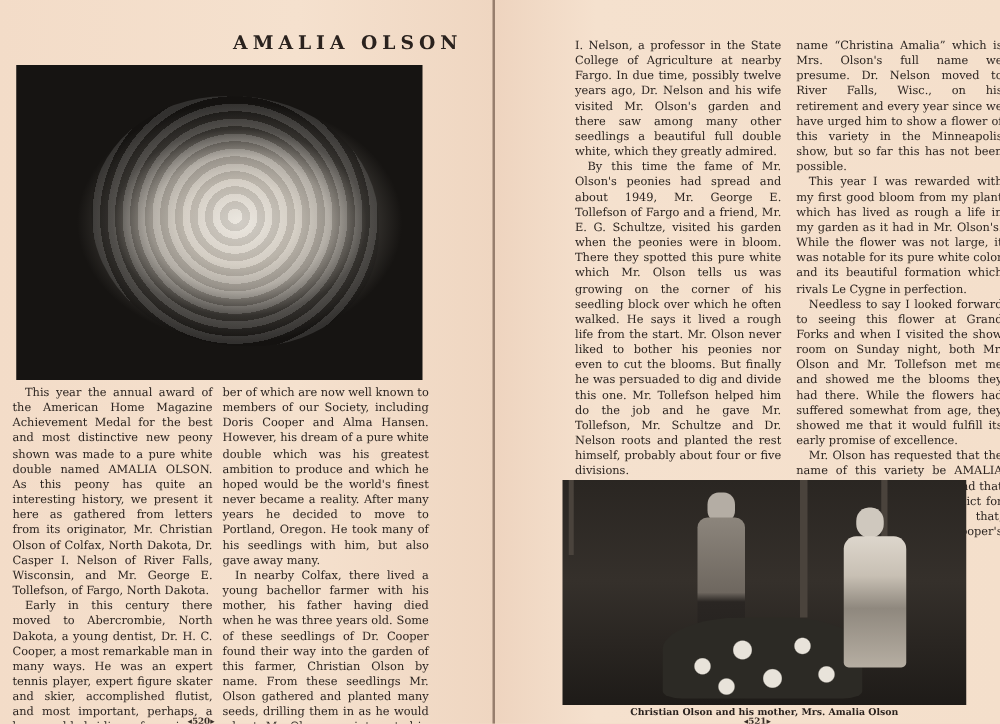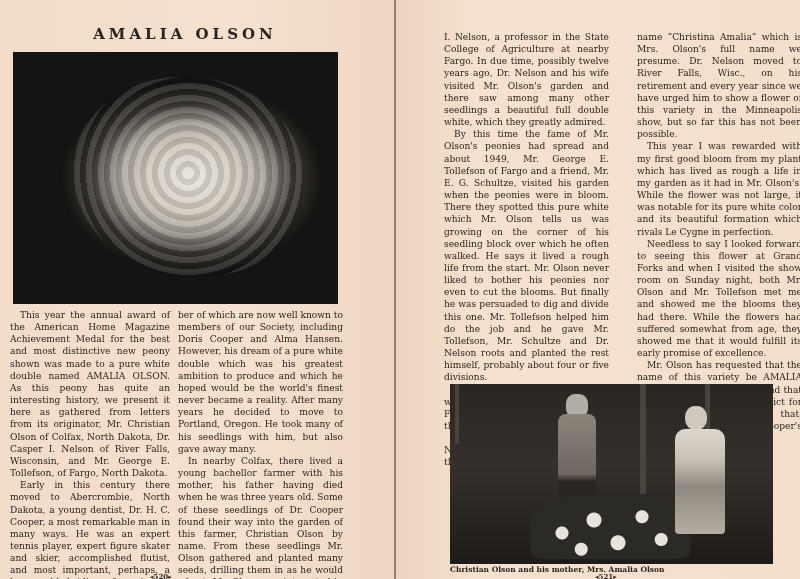--- a/index.html
+++ b/index.html
@@ -8,21 +8,21 @@
     background:#f3dcc8;
     font-family:"DejaVu Serif", serif;
     color:#2c2420;
   }
   .page { position:absolute; top:0; height:579px; background:#f4dfcc; }
   .page.left { left:0; width:396px; background:linear-gradient(90deg,#f3dcc8 0%,#f5e1ce 60%,#efd6c1 100%); }
   .page.right { left:396px; width:404px; background:linear-gradient(90deg,#eed4bf 0%,#f5e1ce 20%,#f4dfcb 100%); }
   .gutter { position:absolute; left:394px; top:0; width:2px; height:579px; background:#7a6050; opacity:.75; }
 
   .title {
-    position:absolute; left:0; width:370px; top:25px; text-align:center;
+    position:absolute; left:0; width:370px; top:25px; text-align:right;
     font-family:"DejaVu Serif", serif; font-weight:bold; font-size:15px;
     letter-spacing:4px; color:#2a221e;
   }
   .photo {
     position:absolute; background:#1a1816; overflow:hidden;
   }
   .photo.peony { left:13px; top:52px; width:325px; height:252px;
     background:radial-gradient(ellipse 40% 38% at 55% 50%, #e9e4dc 0%, #cfc8bd 35%, #a9a39a 55%, #3a3733 78%, #161412 100%); }
   .photo.peony::before {
     content:""; position:absolute; left:60px; top:25px; width:230px; height:200px; border-radius:48% 52% 45% 55%;
@@ -45,25 +45,25 @@
                #2c2a25; border-radius:40% 40% 10% 10%; }
 
   .col {
     position:absolute; font-size:9.1px; line-height:12.15px; text-align:justify;
     color:#2b2420;
   }
   .col p { margin:0; text-indent:10px; }
   .col p.noindent { text-indent:0; }
   .col.c1 { left:10px; top:309px; width:160px; }
   .col.c2 { left:178px; top:309px; width:165px; }
-  .col.c3 { left:444px; top:31px; width:165px; }
+  .col.c3 { left:460px; top:31px; width:165px; }
   .col.c4 { left:637px; top:31px; width:165px; }
 
   .caption {
-    position:absolute; left:450px; top:565px; width:323px; text-align:left;
+    position:absolute; left:450px; top:565px; width:323px; text-align:center;
     font-size:7.5px; font-weight:bold; color:#2a221e;
   }
   .folio { position:absolute; font-size:7px; font-weight:bold; color:#3a2e28; top:572px; }
   .folio.left { left:150px; }
   .folio.right { left:595px; }
 </style>
 </head>
 <body>
 
 <div class="page left"></div>

